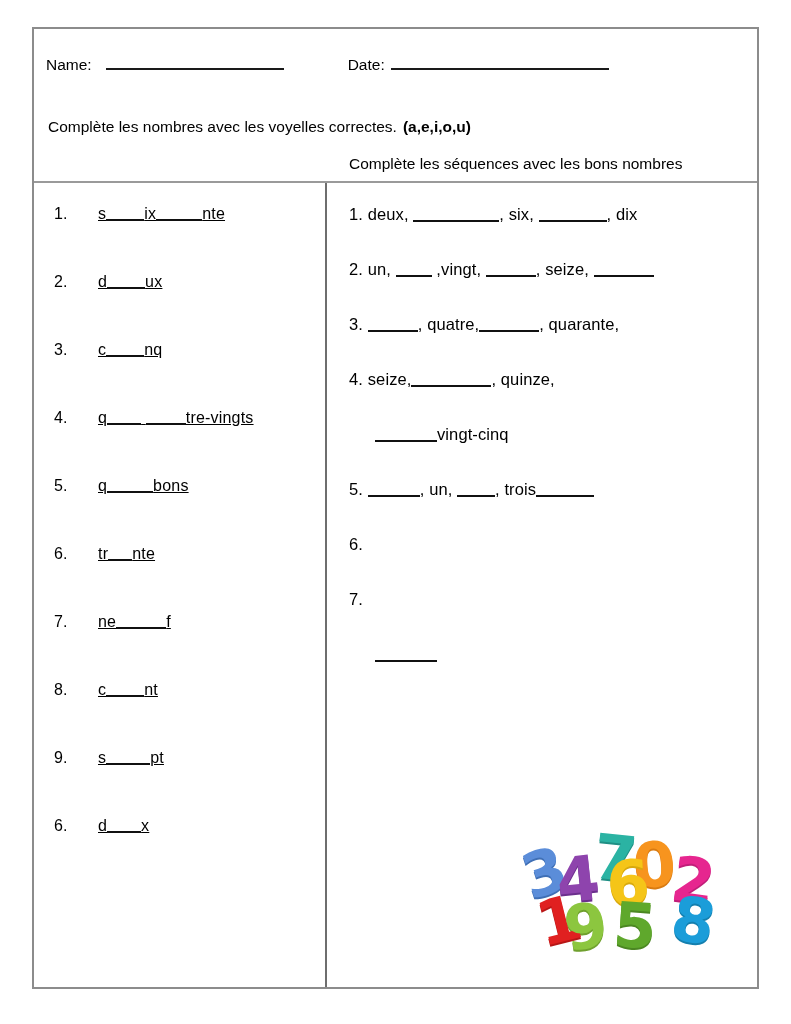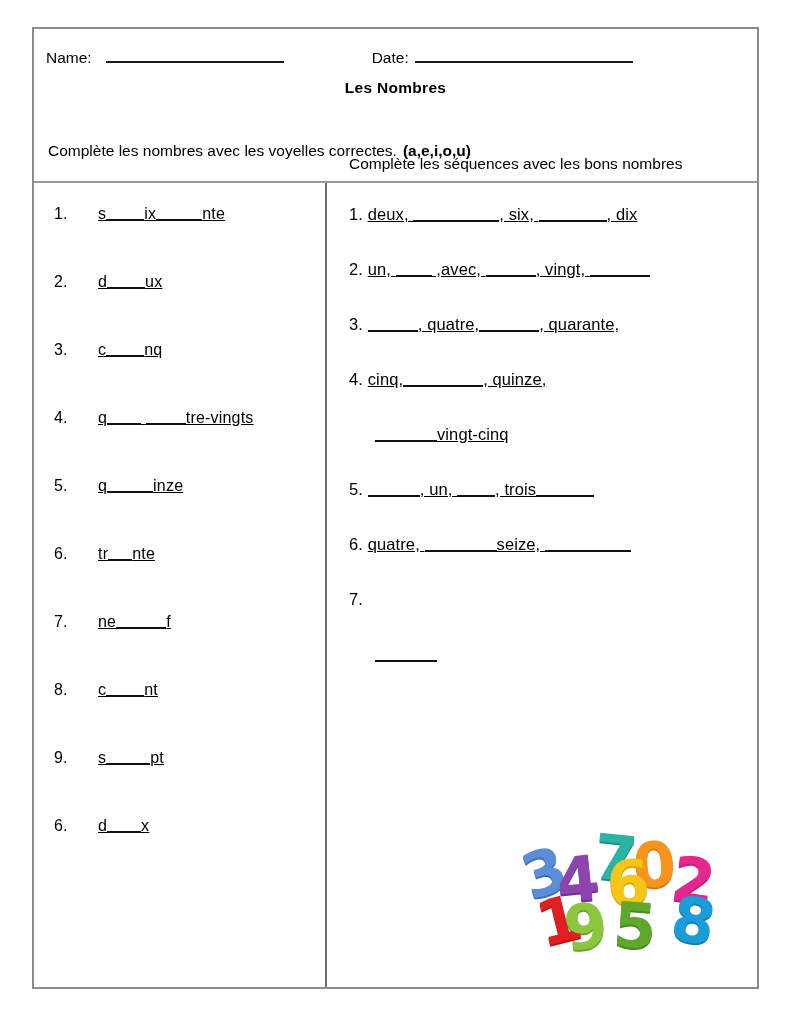--- a/index.html
+++ b/index.html
@@ -32,36 +32,36 @@
   .header-area {
     position: relative;
     height: 154px;
     border-bottom: 2px solid #9a9a9a;
     box-sizing: border-box;
   }
 
   .name-row {
     position: absolute;
     left: 12px;
-    top: 20px;
+    top: 27px;
     right: 12px;
     display: flex;
     align-items: baseline;
     font-size: 15.5px;
     gap: 8px;
   }
   .rule {
     display: inline-block;
     border-bottom: 2px solid #1a1a1a;
     vertical-align: baseline;
   }
   .name-rule { width: 178px; margin-left: 6px; }
   .date-rule { width: 218px; margin-left: 6px; }
   .date-group {
-    margin-left: 80px;
+    margin-left: 56px;
     display: flex;
     align-items: baseline;
   }
 
   .worksheet-title {
     position: absolute;
     top: 50px;
     left: 0;
     right: 0;
     text-align: center;
@@ -69,21 +69,20 @@
     font-weight: bold;
     letter-spacing: .3px;
   }
 
   .instruction-one {
     position: absolute;
     top: 89px;
     left: 14px;
     font-size: 15.5px;
     white-space: nowrap;
-    margin-top: 24px;
   }
   .instruction-one .vowels {
     font-weight: bold;
     margin-left: 6px;
   }
 
   .instruction-two {
     position: absolute;
     top: 126px;
     left: 315px;
@@ -157,21 +156,20 @@
     padding-left: 22px;
     white-space: nowrap;
     height: 55px;
   }
   .srow .snum {
     flex: 0 0 auto;
     margin-right: 5px;
   }
   .srow .stext {
     letter-spacing: .1px;
-    text-decoration: underline;
   }
   .srow.cont {
     padding-left: 48px;
   }
 
   
   .numbers-art {
     position: absolute;
     right: 8px;
     bottom: 28px;
@@ -189,21 +187,20 @@
 
     <div class="name-row">
       <span>Name:</span>
       <span class="rule name-rule"></span>
       <span class="date-group">
         <span>Date:</span>
         <span class="rule date-rule"></span>
       </span>
     </div>
 
-    <div class="worksheet-title">Les Nombres</div>
 
     <div class="instruction-one">
       <span>Complète les nombres avec les voyelles correctes.</span><span class="vowels">(a,e,i,o,u)</span>
     </div>
 
     <div class="instruction-two">Complète les séquences avec les bons nombres</div>
   </div>
 
   <div class="body-area">
     <div class="col-divider"></div>
@@ -220,21 +217,21 @@
         <div class="vrow">
           <span class="num">3.</span>
           <span class="word"><span>c</span><span class="blank" style="width: 38px;"></span><span>nq</span></span>
         </div>
         <div class="vrow">
           <span class="num">4.</span>
           <span class="word"><span>q</span><span class="blank" style="width: 34px;"></span><span> </span><span class="blank" style="width: 40px;"></span><span>tre-vingts</span></span>
         </div>
         <div class="vrow">
           <span class="num">5.</span>
-          <span class="word"><span>q</span><span class="blank" style="width: 46px;"></span><span>inze</span></span>
+          <span class="word"><span>q</span><span class="blank" style="width: 46px;"></span><span>bons</span></span>
         </div>
         <div class="vrow">
           <span class="num">6.</span>
           <span class="word"><span>tr</span><span class="blank" style="width: 24px;"></span><span>nte</span></span>
         </div>
         <div class="vrow">
           <span class="num">7.</span>
           <span class="word"><span>ne</span><span class="blank" style="width: 50px;"></span><span>f</span></span>
         </div>
         <div class="vrow">
@@ -251,40 +248,39 @@
         </div>
       </div>
 
     <div class="col-right" id="right-col">
         <div class="srow">
           <span class="snum">1.</span>
           <span class="stext"><span>deux, </span><span class="blank" style="width: 86px;"></span><span>, six, </span><span class="blank" style="width: 68px;"></span><span>, dix</span></span>
         </div>
         <div class="srow">
           <span class="snum">2.</span>
-          <span class="stext"><span>un, </span><span class="blank" style="width: 36px;"></span><span> ,avec, </span><span class="blank" style="width: 50px;"></span><span>, vingt, </span><span class="blank" style="width: 60px;"></span></span>
+          <span class="stext"><span>un, </span><span class="blank" style="width: 36px;"></span><span> ,vingt, </span><span class="blank" style="width: 50px;"></span><span>, seize, </span><span class="blank" style="width: 60px;"></span></span>
         </div>
         <div class="srow">
           <span class="snum">3.</span>
           <span class="stext"><span class="blank" style="width: 50px;"></span><span>, quatre,</span><span class="blank" style="width: 60px;"></span><span>, quarante,</span></span>
         </div>
         <div class="srow">
           <span class="snum">4.</span>
-          <span class="stext"><span>cinq,</span><span class="blank" style="width: 80px;"></span><span>, quinze,</span></span>
+          <span class="stext"><span>seize,</span><span class="blank" style="width: 80px;"></span><span>, quinze,</span></span>
         </div>
         <div class="srow cont">
           <span class="stext"><span class="blank" style="width: 62px;"></span><span>vingt-cinq</span></span>
         </div>
         <div class="srow">
           <span class="snum">5.</span>
           <span class="stext"><span class="blank" style="width: 52px;"></span><span>, un, </span><span class="blank" style="width: 38px;"></span><span>, trois</span><span class="blank" style="width: 58px;"></span></span>
         </div>
         <div class="srow">
           <span class="snum">6.</span>
-          <span class="stext"><span>quatre, </span><span class="blank" style="width: 72px;"></span><span>seize, </span><span class="blank" style="width: 86px;"></span></span>
         </div>
         <div class="srow">
           <span class="snum">7.</span>
         </div>
         <div class="srow cont">
           <span class="stext"><span class="blank" style="width: 62px;"></span></span>
         </div>
       </div>
 
     <div class="numbers-art">

